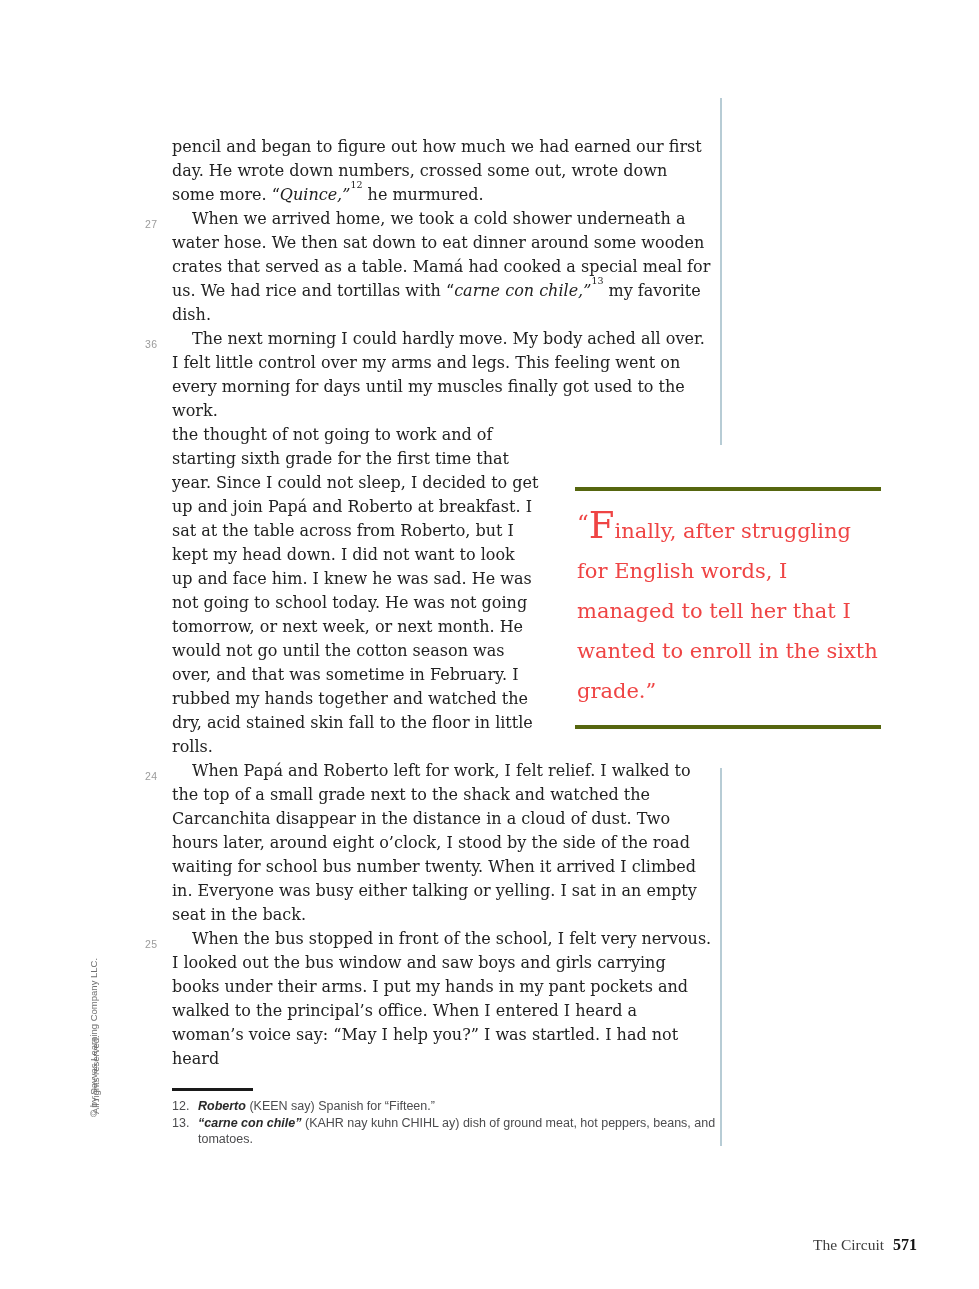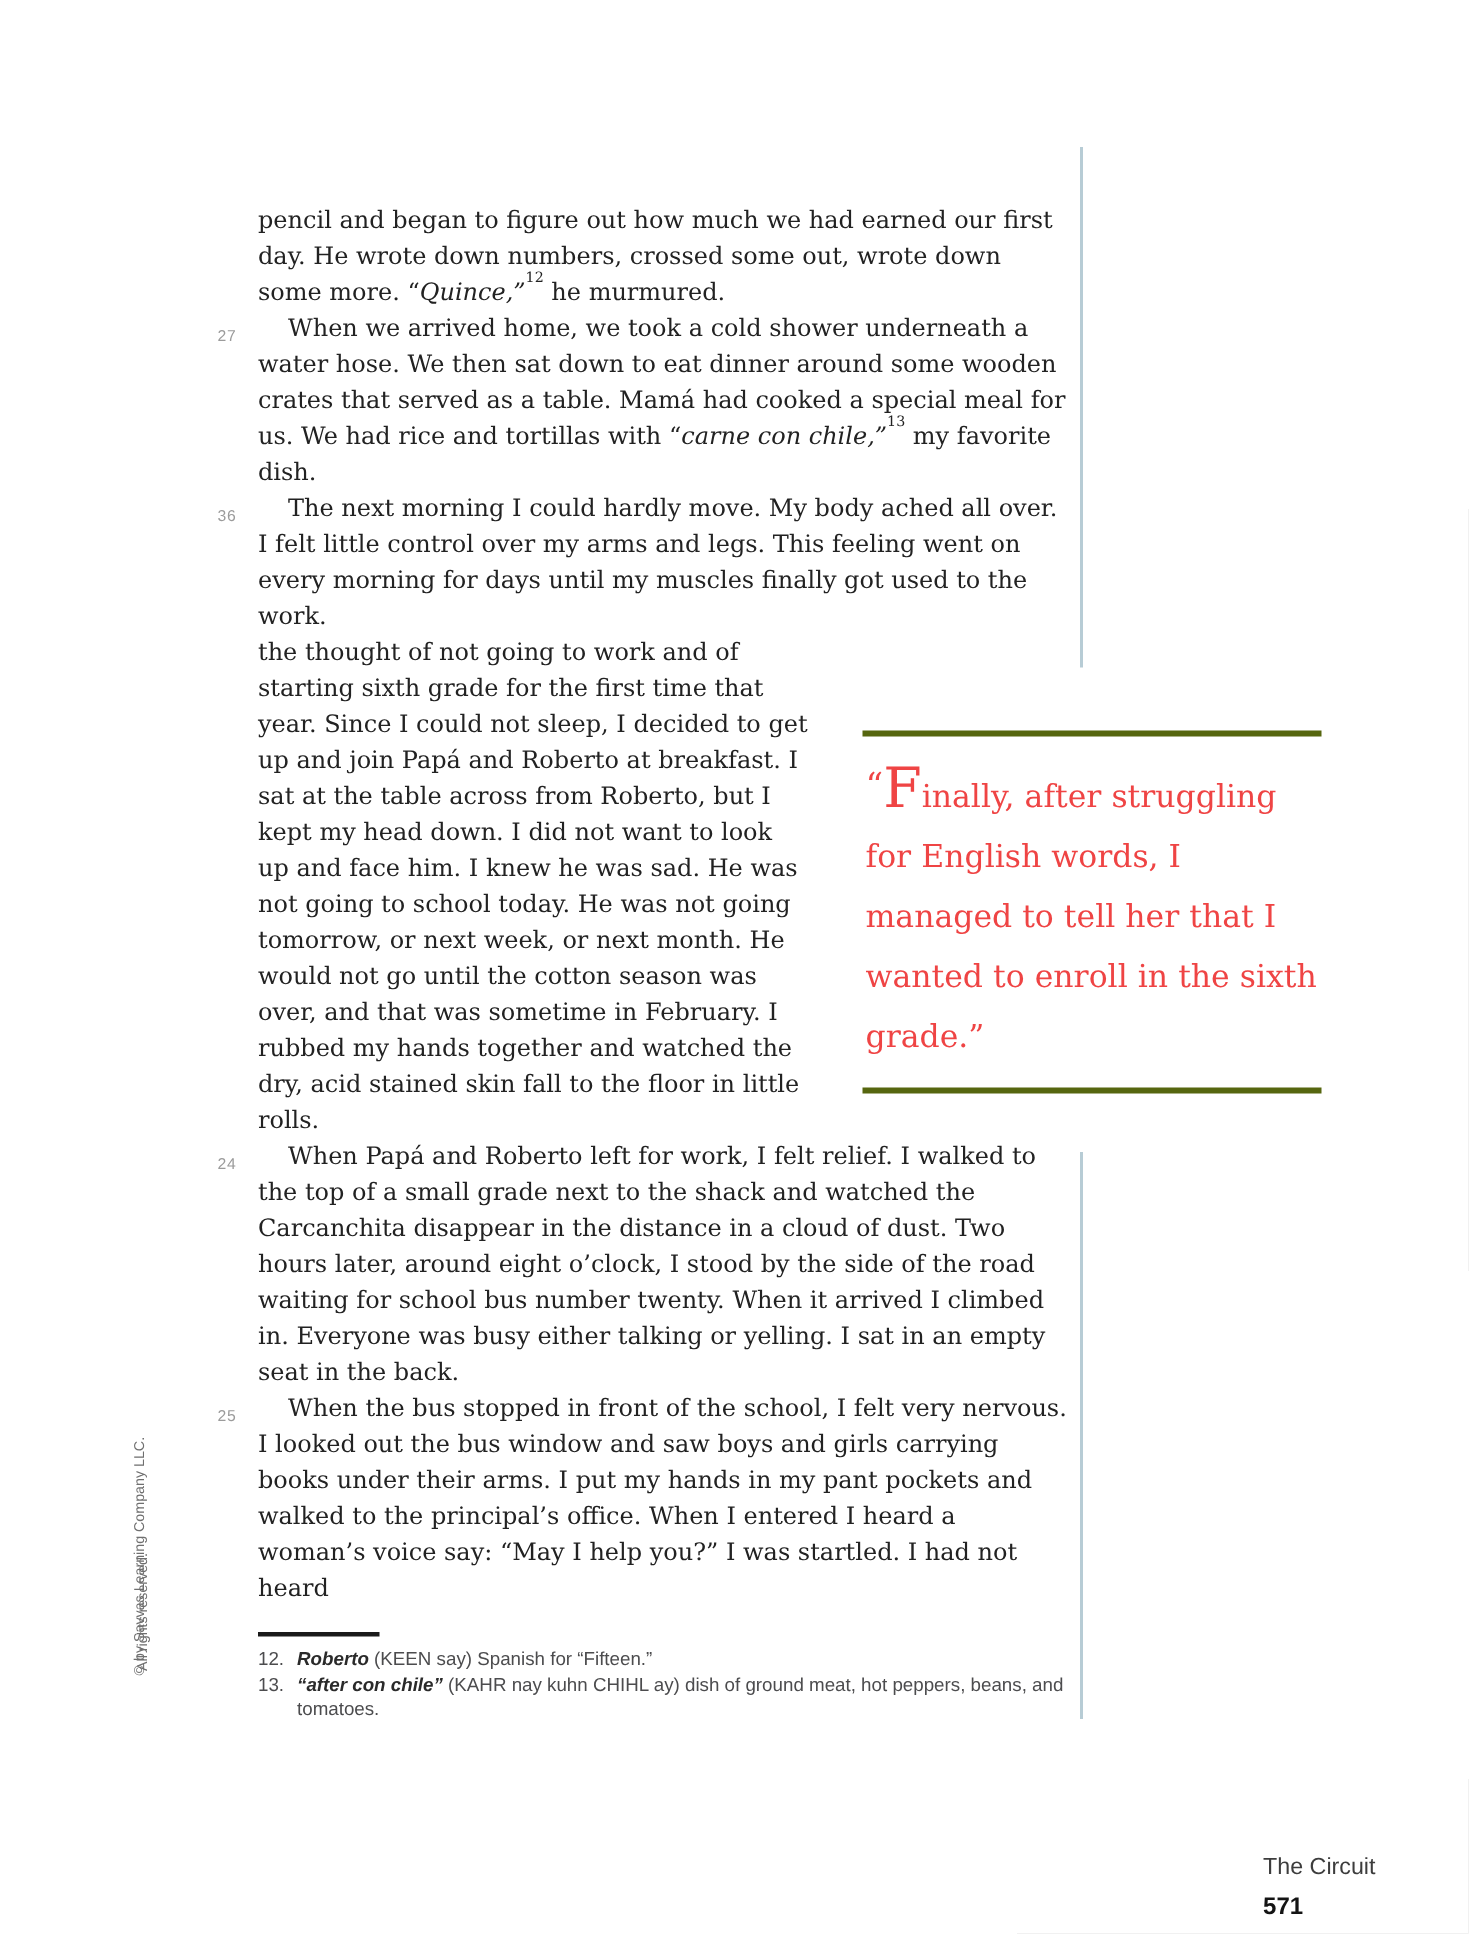--- a/index.html
+++ b/index.html
@@ -63,23 +63,23 @@
     transform:rotate(-90deg);transform-origin:0 0;
     font-family:"Liberation Sans","DejaVu Sans",sans-serif;
     font-size:9.5px;line-height:11px;color:#6f6f6f;
   }
   .cp1{left:88px;top:1117px;}
   .cp2{left:90px;top:1114px;}
 
   
   .page-footer{
     position:absolute;top:1236px;right:62px;
-    display:flex;align-items:flex-start;gap:9px;
-    font-family:Liberation Sans, sans-serif;
-    font-size:15.5px;color:#3d3d3d;flex-direction:column;
+    display:flex;align-items:flex-end;gap:9px;
+    font-family:Liberation Serif, serif;
+    font-size:15.5px;color:#3d3d3d;
   }
   .footer-page{font-weight:bold;font-size:16px;color:#141414;}
 </style>
 </head>
 <body>
 
 <div class="page">
 
   <main class="text-column">
 
@@ -108,21 +108,21 @@
   <div class="vrule seg2"></div>
 
   <section class="footnotes">
     <div class="fn-rule"></div>
     <div class="fn">
       <span class="fn-num">12.</span>
       <span class="fn-text"><span class="fn-term">Roberto</span><span>&nbsp;(KEEN say) Spanish for “Fifteen.”</span></span>
     </div>
     <div class="fn">
       <span class="fn-num">13.</span>
-      <span class="fn-text"><span class="fn-term">“after con chile”</span><span>&nbsp;(KAHR nay kuhn CHIHL ay) dish of ground meat, hot peppers, beans, and tomatoes.</span></span>
+      <span class="fn-text"><span class="fn-term">“carne con chile”</span><span>&nbsp;(KAHR nay kuhn CHIHL ay) dish of ground meat, hot peppers, beans, and tomatoes.</span></span>
     </div>
   </section>
 
   <span class="cp cp2">All rights reserved.</span>
   <span class="cp cp1">© by Savvas Learning Company LLC.</span>
 
   <footer class="page-footer">
     <span class="footer-title">The Circuit</span>
     <span class="footer-page">571</span>
   </footer>

